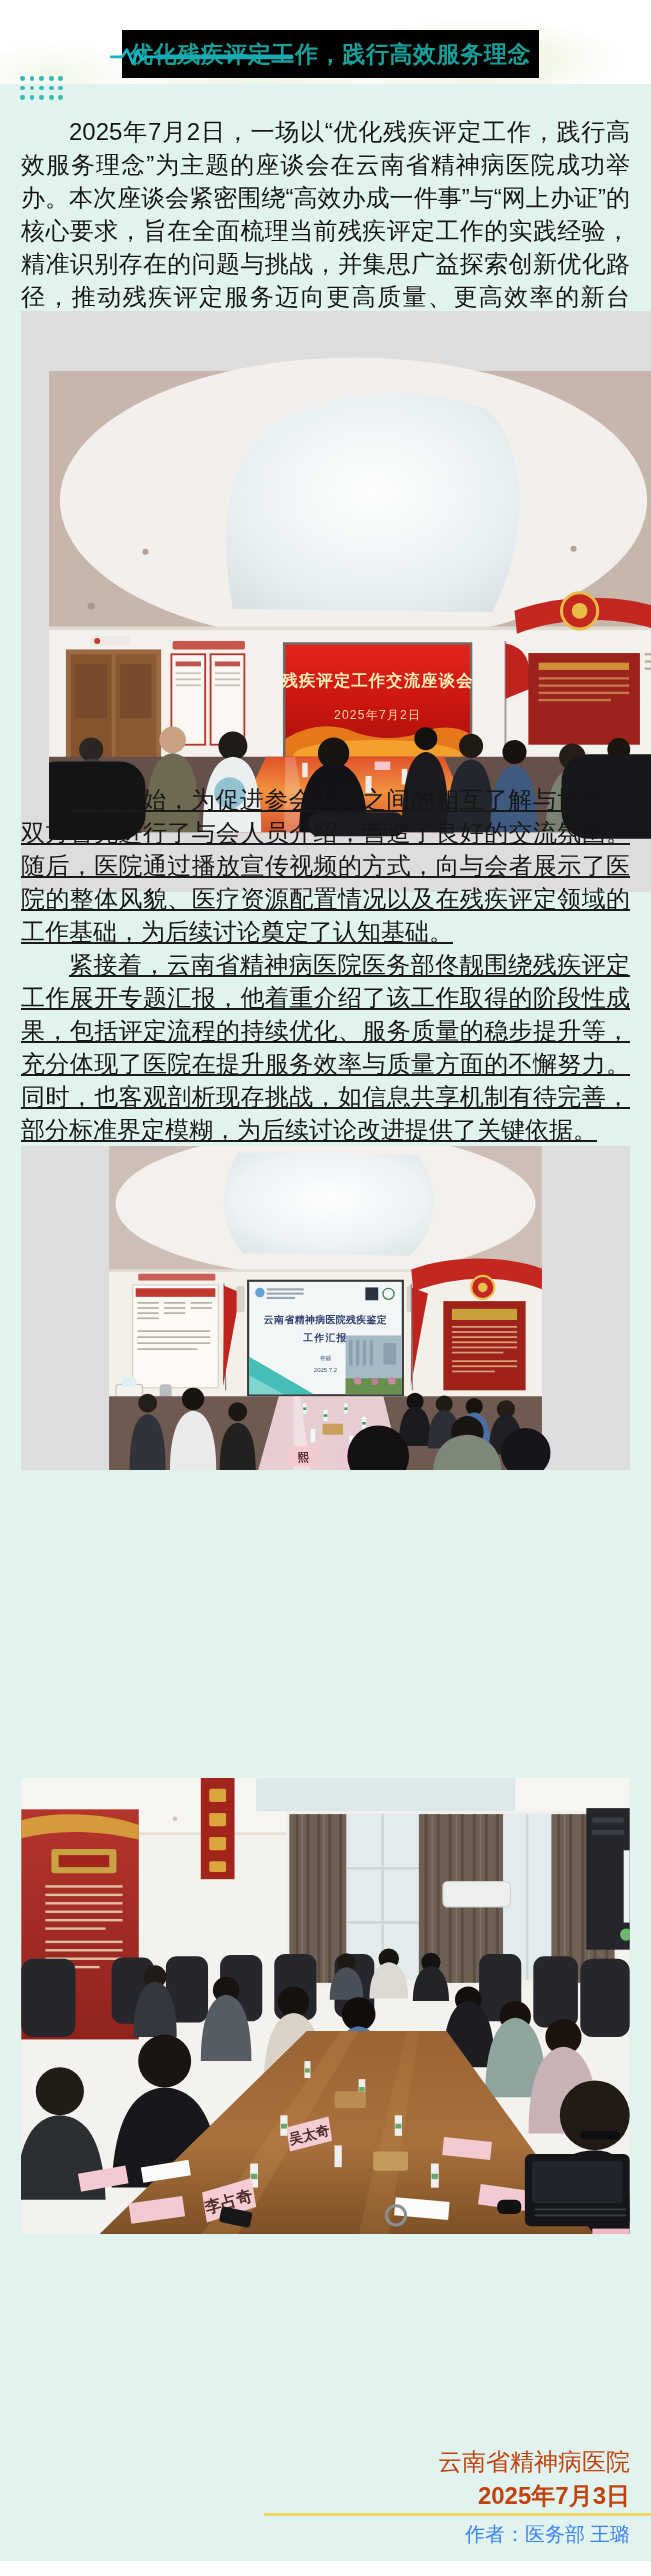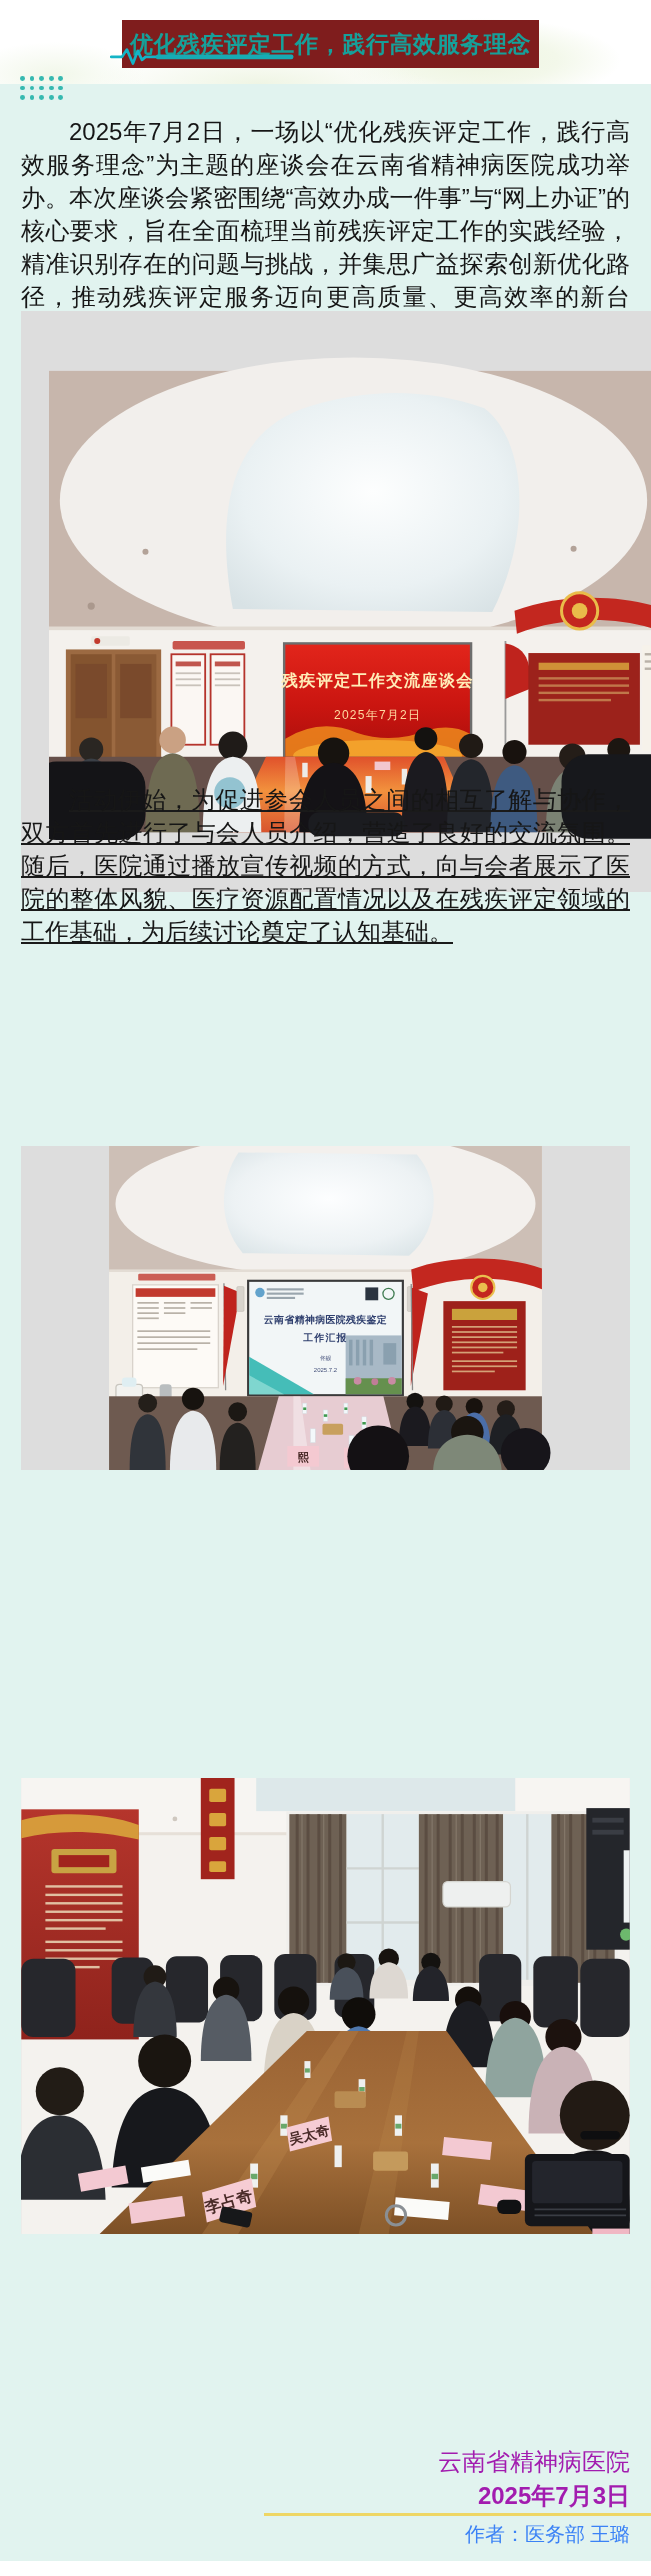--- a/index.html
+++ b/index.html
@@ -7,34 +7,34 @@
   .page{position:relative;width:651px;height:2576px;background:#ffffff;overflow:hidden;
         font-family:"Liberation Sans","DejaVu Sans",sans-serif;color:#1a1a1a;}
   .blob{position:absolute;border-radius:50%;pointer-events:none;}
   .blob.b1{left:338px;top:18px;width:283px;height:84px;
      background:radial-gradient(closest-side,#edf4df 0%,#f3f8ea 55%,rgba(255,255,255,0) 100%);}
   .blob.b2{left:90px;top:48px;width:338px;height:72px;
      background:radial-gradient(closest-side,#eff5e4 0%,rgba(255,255,255,0) 100%);}
   .blob.b3{left:-36px;top:42px;width:181px;height:66px;
      background:radial-gradient(closest-side,#f1f7e9 0%,rgba(255,255,255,0) 100%);}
   .content-bg{position:absolute;left:0;top:84px;width:651px;height:2477px;background:#e1f3ef;}
-  .title-banner{position:absolute;left:122px;top:20px;width:417px;height:48px;background:#7f1d1d;
+  .title-banner{position:absolute;left:122px;top:30px;width:417px;height:48px;background:#000000;
         display:flex;align-items:center;justify-content:center;z-index:3;}
   .title-banner span{font-size:23px;font-weight:bold;color:#16a09a;white-space:nowrap;letter-spacing:0.6px;}
   .pulse{position:absolute;left:110px;top:46px;z-index:4;}
   .dots{position:absolute;left:20px;top:76px;width:46px;display:grid;z-index:4;
         grid-template-columns:repeat(5,4.8px);grid-auto-rows:4.8px;column-gap:4.8px;row-gap:4.8px;}
   .dot{width:4.8px;height:4.8px;border-radius:50%;background:#36b9b0;}
   .para{position:absolute;left:21px;width:609px;margin:0;font-size:24px;line-height:33px;
         text-align:justify;text-indent:2em;color:#161616;z-index:2;}
   .pgroup{position:absolute;left:21px;width:609px;z-index:2;text-decoration:underline;}
   .pgroup p{margin:0;font-size:24px;line-height:33px;text-align:justify;text-indent:2em;color:#161616;}
   .photo{position:absolute;left:21px;width:609px;z-index:2;background:#ddd;}
   .photo svg{display:block;width:100%;height:100%;}
-  .footer-line{position:absolute;font-size:24px;line-height:34px;right:21px;text-align:right;color:#a21caf;z-index:2;}
+  .footer-line{position:absolute;font-size:24px;line-height:34px;right:21px;text-align:right;color:#c2410c;z-index:2;}
   .divider{position:absolute;left:264px;top:2513px;width:388px;height:3px;background:#eed664;z-index:2;}
   .author{position:absolute;right:21px;top:2519px;font-size:20px;line-height:30px;text-align:right;
         font-family:"Liberation Serif","DejaVu Serif",serif;color:#3b82f6;z-index:2;}
 </style>
 </head>
 <body>
 
 <div class="page">
 
   <div class="blob b1"></div>
@@ -189,20 +189,21 @@
       <g>
         <rect x="-30" y="648" width="190" height="130" rx="42" fill="#141417"></rect>
         <rect x="850" y="636" width="200" height="140" rx="44" fill="#17181c"></rect>
         <rect x="430" y="732" width="160" height="40" rx="18" fill="#1b1c20"></rect>
       </g>
     </svg>
   </div>
 
   <div class="pgroup" style="top:783px;">
     <p>活动伊始，为促进参会人员之间的相互了解与协作，双方首先进行了与会人员介绍，营造了良好的交流氛围。随后，医院通过播放宣传视频的方式，向与会者展示了医院的整体风貌、医疗资源配置情况以及在残疾评定领域的工作基础，为后续讨论奠定了认知基础。</p>
+    <p>紧接着，云南省精神病医院医务部佟靓围绕残疾评定工作展开专题汇报，他着重介绍了该工作取得的阶段性成果，包括评定流程的持续优化、服务质量的稳步提升等，充分体现了医院在提升服务效率与质量方面的不懈努力。同时，也客观剖析现存挑战，如信息共享机制有待完善，部分标准界定模糊，为后续讨论改进提供了关键依据。</p>
   </div>
 
   <div class="photo" style="top:1146px;height:324px;">
     <svg viewBox="0 0 1010 756">
       <defs>
         <radialGradient id="sky2" cx="50%" cy="45%" r="65%">
           <stop offset="0%" stop-color="#fdfeff"></stop>
             <stop offset="70%" stop-color="#edf2f4"></stop>
             <stop offset="100%" stop-color="#dde6e9"></stop>
         </radialGradient>

